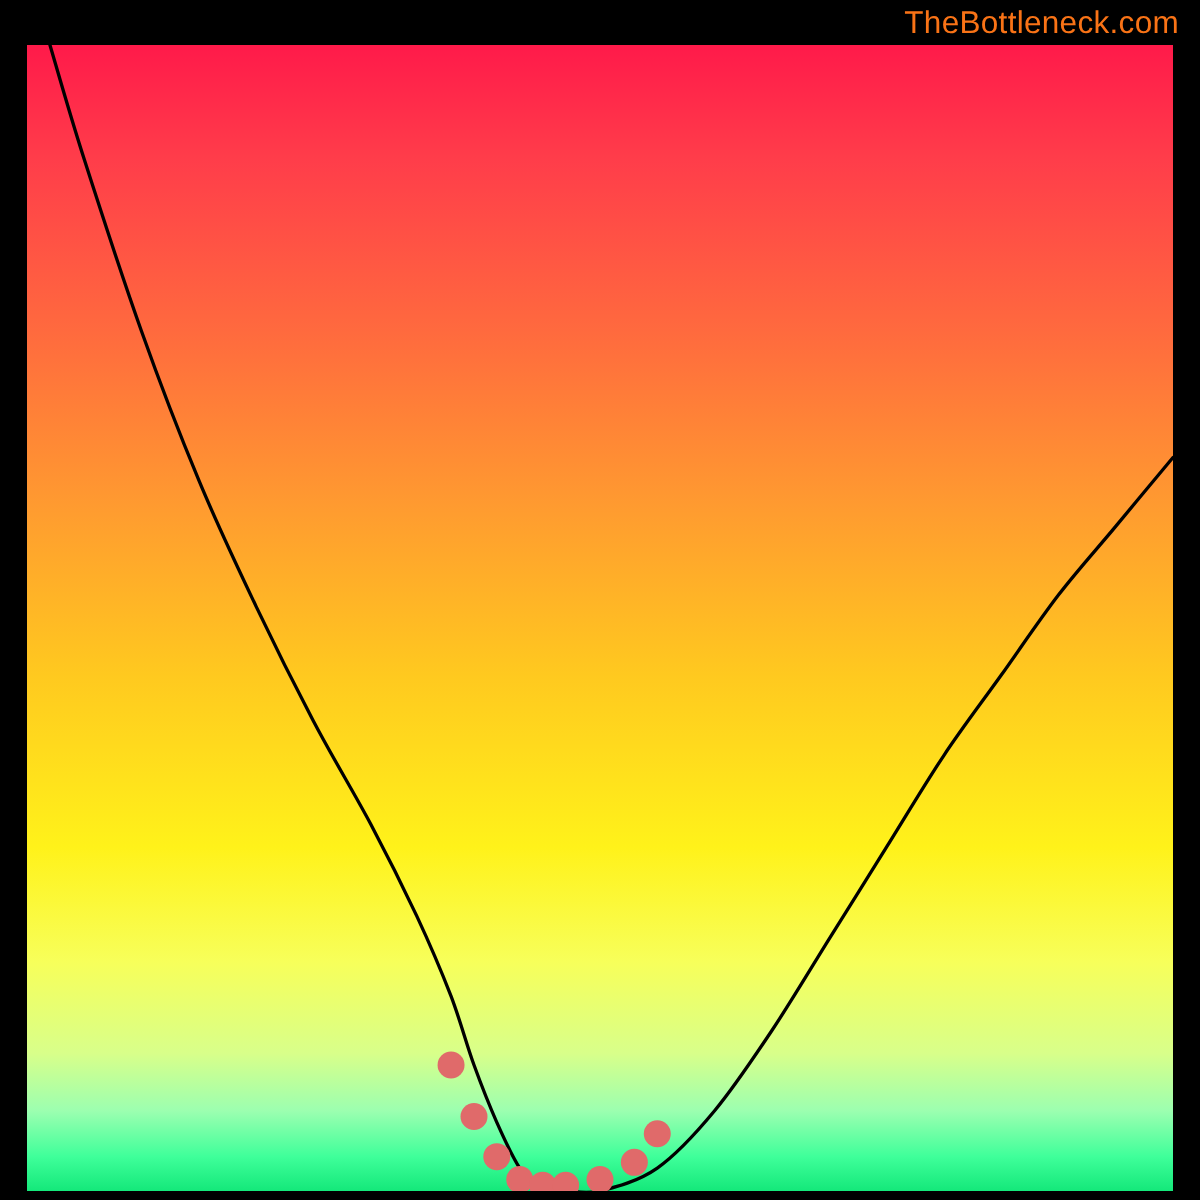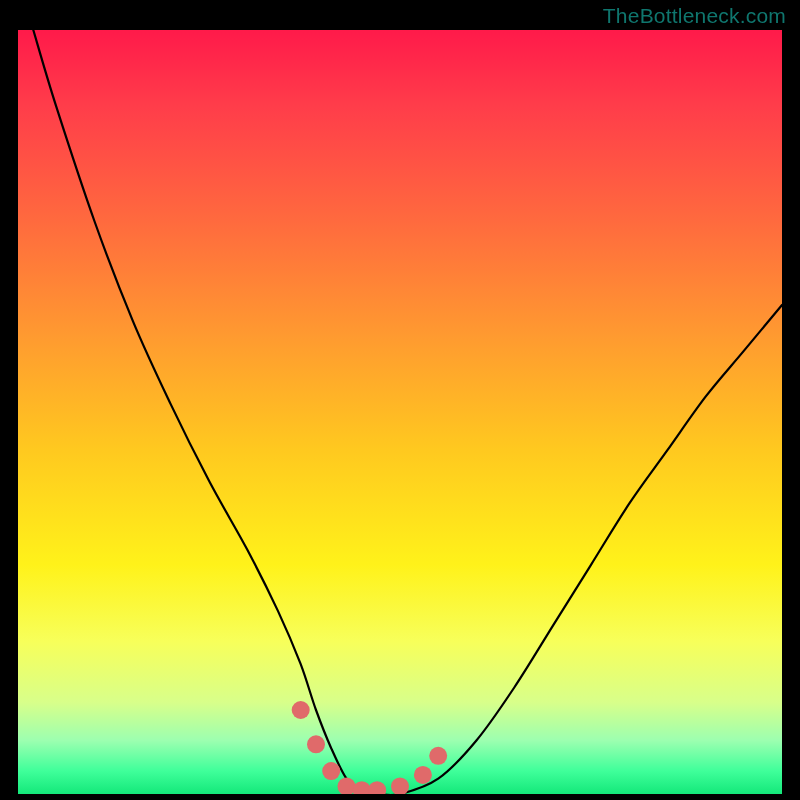--- a/index.html
+++ b/index.html
@@ -40,21 +40,21 @@
   .curve-svg {
     position: absolute;
     inset: 0;
     width: 764px;
     height: 764px;
   }
   .watermark {
     position: absolute;
     top: 4px;
     right: 14px;
-    color: #0f766e;
+    color: #f97316;
     font-size: 21px;
     font-weight: 500;
     letter-spacing: 0.2px;
   }
 </style>
 </head>
 <body>
 
 <div class="watermark">TheBottleneck.com</div>
 

